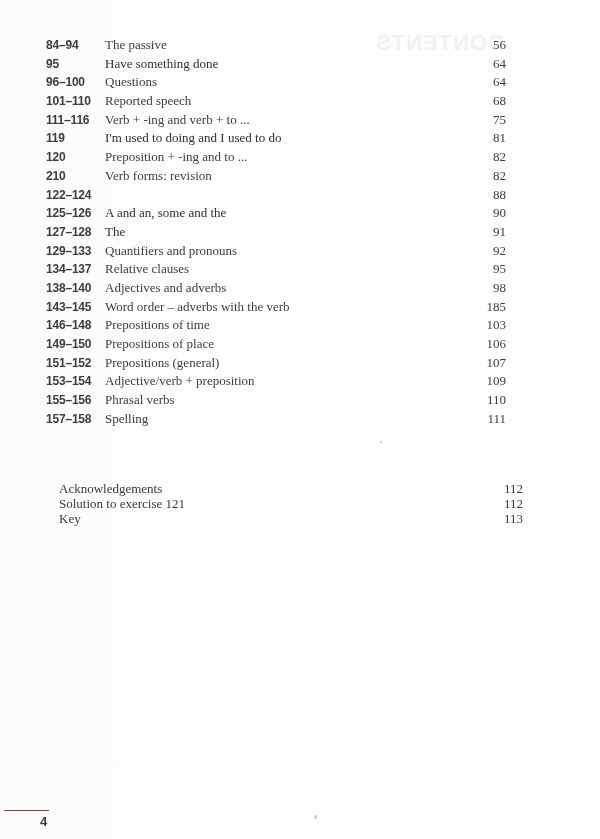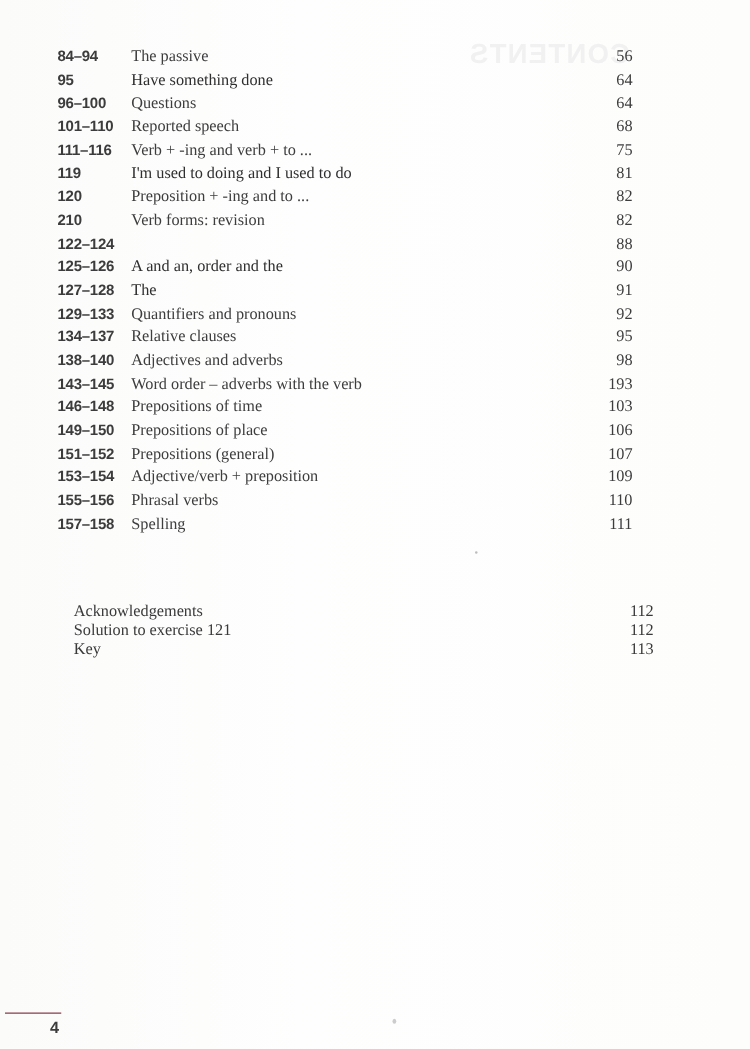--- a/index.html
+++ b/index.html
@@ -171,21 +171,21 @@
         <span class="toc-units">210</span>
         <span class="toc-title">Verb forms: revision</span>
         <span class="toc-page">82</span>
       </div>
       <div class="toc-row">
         <span class="toc-units">122–124</span>
         <span class="toc-page">88</span>
       </div>
       <div class="toc-row">
         <span class="toc-units">125–126</span>
-        <span class="toc-title bold">A and an, order and the</span>
+        <span class="toc-title bold">A and an, some and the</span>
         <span class="toc-page">90</span>
       </div>
       <div class="toc-row">
         <span class="toc-units">127–128</span>
         <span class="toc-title bold">The</span>
         <span class="toc-page">91</span>
       </div>
       <div class="toc-row">
         <span class="toc-units">129–133</span>
         <span class="toc-title">Quantifiers and pronouns</span>
@@ -197,21 +197,21 @@
         <span class="toc-page">95</span>
       </div>
       <div class="toc-row">
         <span class="toc-units">138–140</span>
         <span class="toc-title">Adjectives and adverbs</span>
         <span class="toc-page">98</span>
       </div>
       <div class="toc-row">
         <span class="toc-units">143–145</span>
         <span class="toc-title">Word order – adverbs with the verb</span>
-        <span class="toc-page">193</span>
+        <span class="toc-page">185</span>
       </div>
       <div class="toc-row">
         <span class="toc-units">146–148</span>
         <span class="toc-title">Prepositions of time</span>
         <span class="toc-page">103</span>
       </div>
       <div class="toc-row">
         <span class="toc-units">149–150</span>
         <span class="toc-title">Prepositions of place</span>
         <span class="toc-page">106</span>

